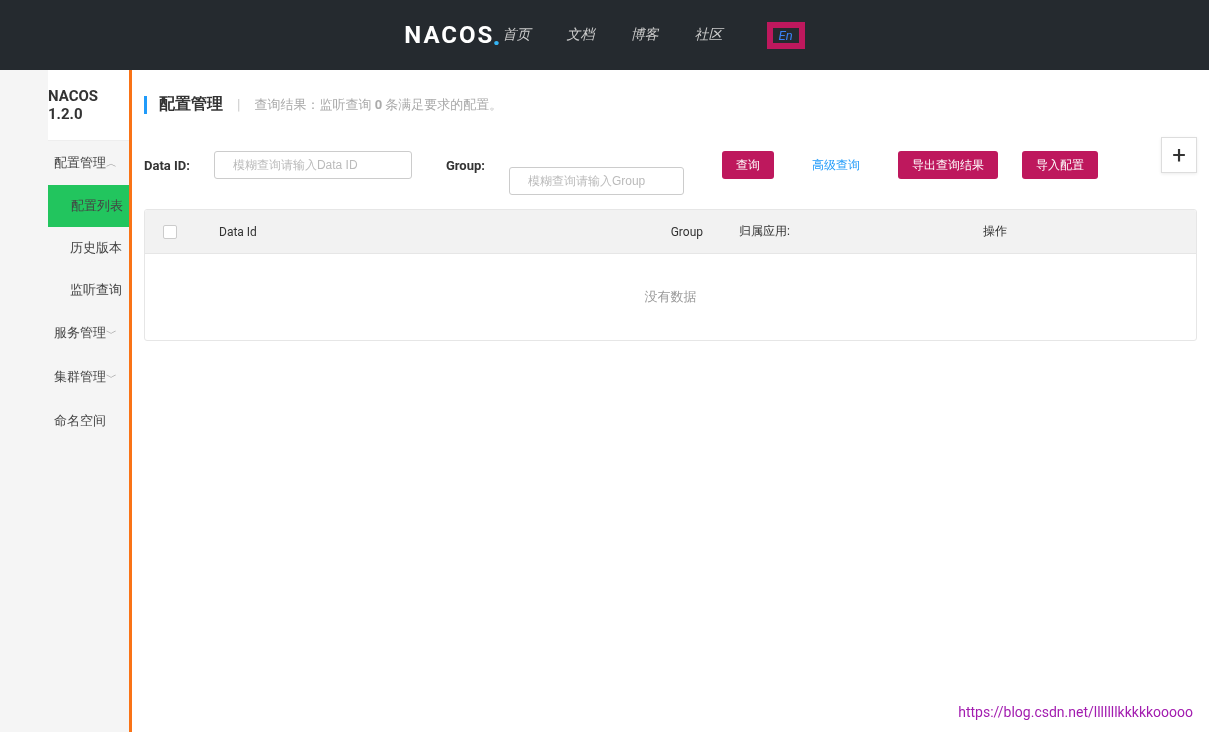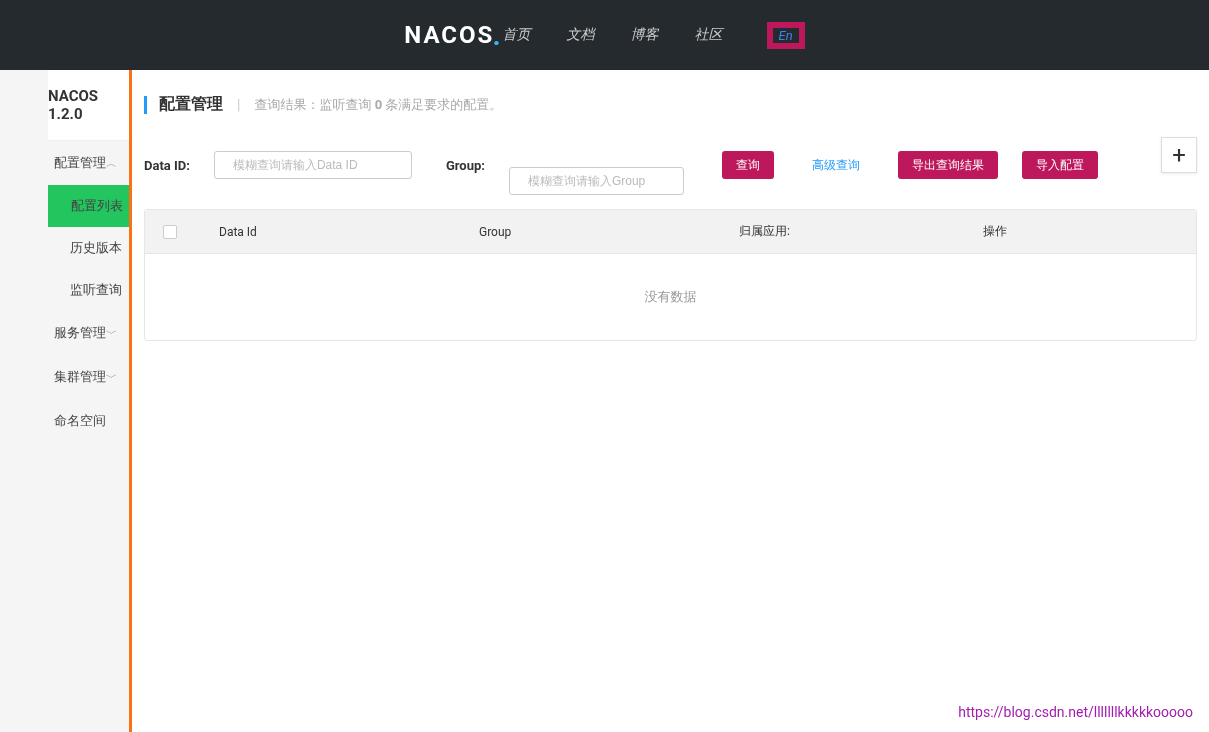--- a/index.html
+++ b/index.html
@@ -190,21 +190,21 @@
       align-items: center;
       gap: 12px;
     }
     .th {
       font-size: 12px;
       color: #333;
       padding: 0 12px;
     }
     .th-check { width: 50px; display:flex; justify-content:center; }
     .th-dataid { width: 248px; }
-    .th-group { width: 248px; }
+    .th-group { width: 248px; text-align: right; }
     .th-app { width: 232px; }
     .th-ops { flex: 1; }
     .checkbox {
       width: 14px;
       height: 14px;
       border: 1px solid #ccc;
       background: #fff;
       border-radius: 2px;
       cursor: pointer;
     }

